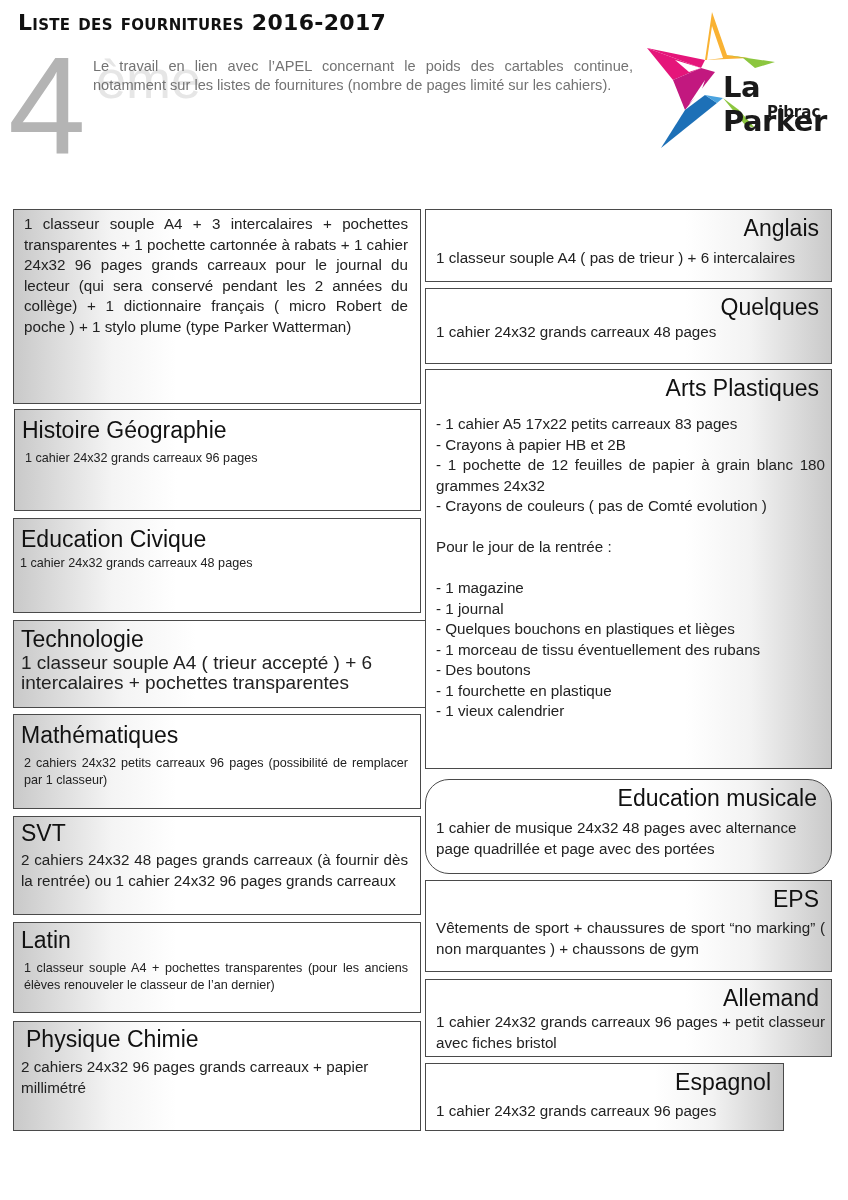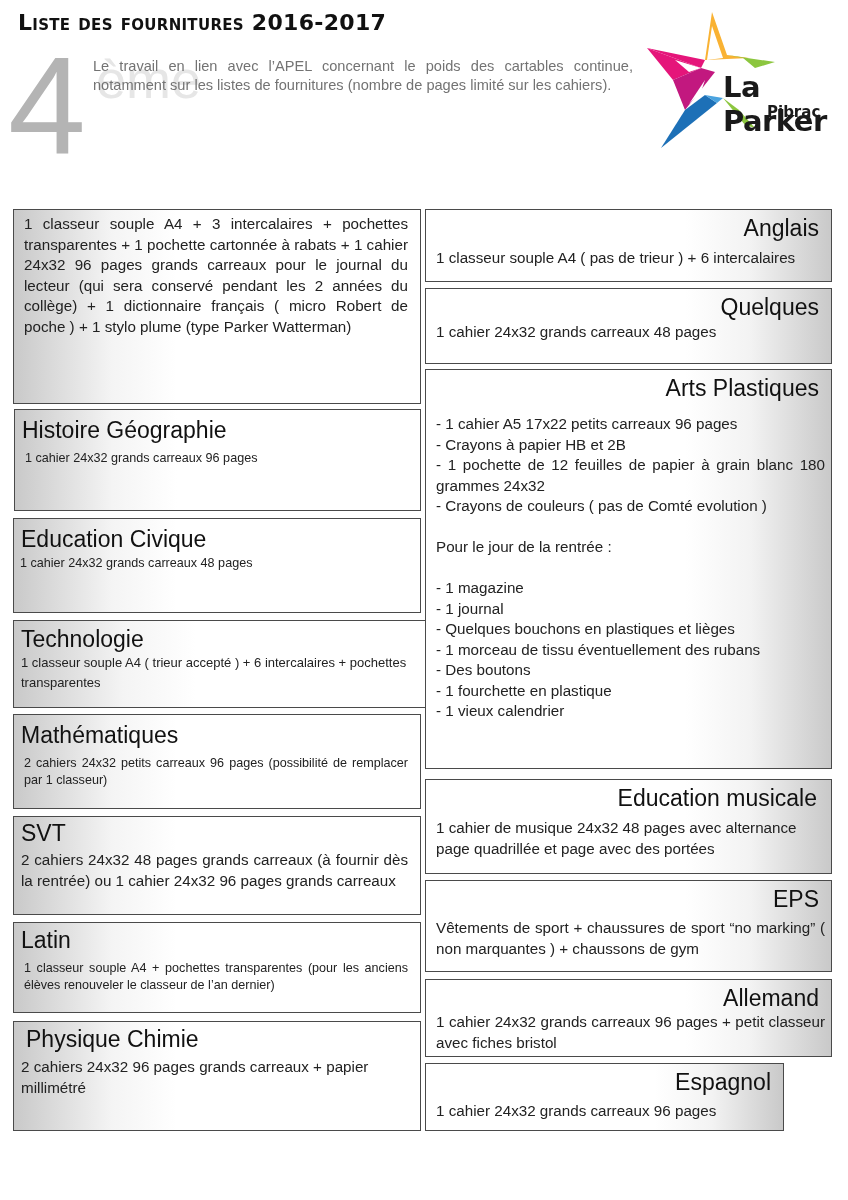--- a/index.html
+++ b/index.html
@@ -59,21 +59,21 @@
   <p class="fs-sm" style="padding-top:6px;">1 cahier 24x32 grands carreaux 96 pages</p>
 </div>
 
 <div class="box left" style="left:13px;top:518px;width:408px;height:95px;">
   <h2>Education Civique</h2>
   <p class="fs-sm" style="padding-top:2px;padding-left:6px;">1 cahier 24x32 grands carreaux 48 pages</p>
 </div>
 
 <div class="box left" style="left:13px;top:620px;width:456px;height:88px;">
   <h2 style="padding-top:4px;">Technologie</h2>
-  <p class="fs-lg" style="font-size:13px;line-height:19.5px;padding-left:7px;text-align:left;">1 classeur souple A4 ( trieur accepté ) + 6 intercalaires + pochettes transparentes</p>
+  <p class="fs-lg" style="font-size:19px;line-height:19.5px;padding-left:7px;text-align:left;">1 classeur souple A4 ( trieur accepté ) + 6 intercalaires + pochettes transparentes</p>
 </div>
 
 <div class="box left" style="left:13px;top:714px;width:408px;height:95px;">
   <h2>Mathématiques</h2>
   <p class="fs-sm" style="padding-top:6px;">2 cahiers 24x32 petits carreaux 96 pages (possibilité de remplacer par 1 classeur)</p>
 </div>
 
 <div class="box left" style="left:13px;top:816px;width:408px;height:99px;">
   <h2 style="padding-top:2px;">SVT</h2>
   <p class="fs-lg" style="padding-top:3px;padding-left:7px;">2 cahiers 24x32 48 pages grands carreaux (à fournir dès la rentrée) ou 1 cahier 24x32 96 pages grands carreaux</p>
@@ -95,38 +95,38 @@
 </div>
 
 <div class="box right" style="left:425px;top:288px;width:407px;height:76px;">
   <h2>Quelques</h2>
   <p class="fs-lg" style="padding-top:1px;">1 cahier 24x32 grands carreaux 48 pages</p>
 </div>
 
 <div class="box right" style="left:425px;top:369px;width:407px;height:400px;">
   <h2>Arts Plastiques</h2>
   <ul class="lines" style="padding-top:12px;">
-    <li>- 1 cahier A5 17x22 petits carreaux 96 pages</li>
+    <li>- 1 cahier A5 17x22 petits carreaux 83 pages</li>
     <li>- Crayons à papier HB et 2B</li>
     <li>- 1 pochette de 12 feuilles de papier à grain blanc 180 grammes 24x32</li>
     <li>- Crayons de couleurs ( pas de Comté evolution )</li>
     <li></li>
     <li>Pour le jour de la rentrée :</li>
     <li></li>
     <li>- 1 magazine</li>
     <li>- 1 journal</li>
     <li>- Quelques bouchons en plastiques et lièges</li>
     <li>- 1 morceau de tissu éventuellement des rubans</li>
     <li>- Des boutons</li>
     <li>- 1 fourchette en plastique</li>
     <li>- 1 vieux calendrier</li>
   </ul>
 </div>
 
-<div class="box right" style="left:425px;top:779px;width:407px;height:95px;">
+<div class="box right" style="left:425px;top:779px;width:407px;height:95px;border-radius:24px;">
   <h2 style="padding-right:14px;">Education musicale</h2>
   <p class="fs-lg" style="padding-top:6px;text-align:left;">1 cahier de musique 24x32 48 pages avec alternance page quadrillée et page avec des portées</p>
 </div>
 
 <div class="box right" style="left:425px;top:880px;width:407px;height:92px;">
   <h2>EPS</h2>
   <p class="fs-lg" style="padding-top:5px;">Vêtements de sport + chaussures de sport “no marking” ( non marquantes ) + chaussons de gym</p>
 </div>
 
 <div class="box right" style="left:425px;top:979px;width:407px;height:78px;">

